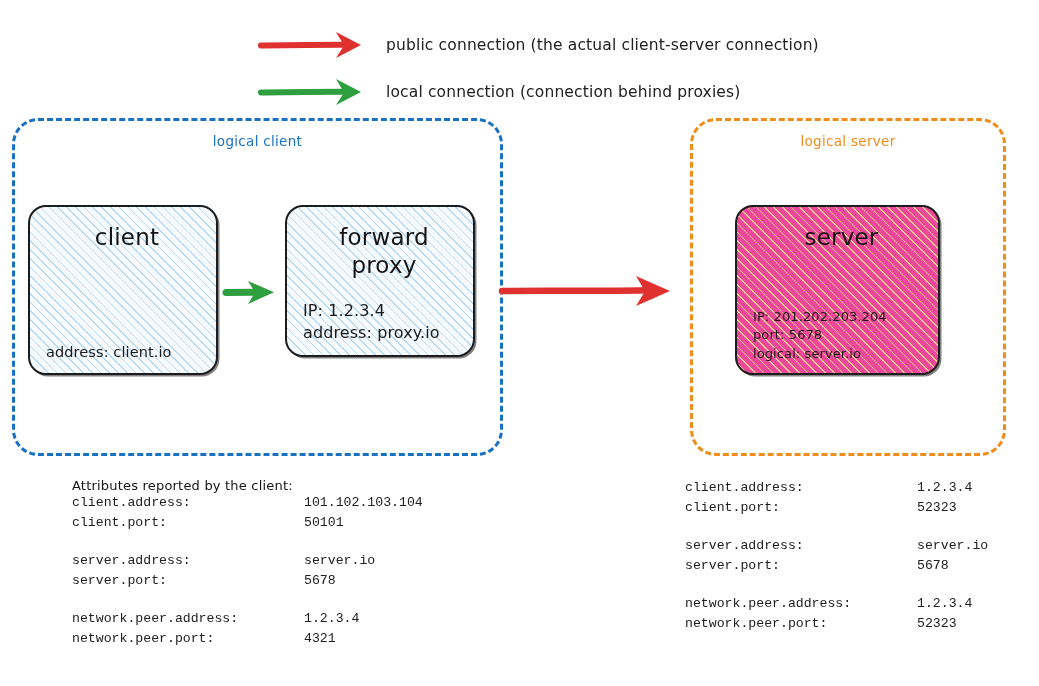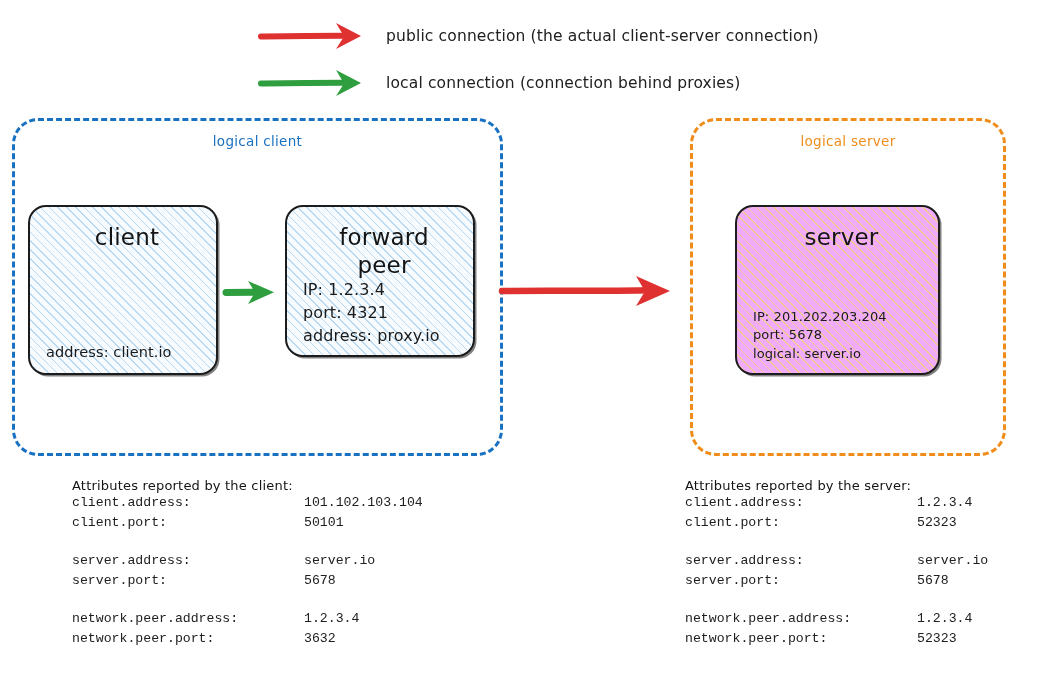--- a/index.html
+++ b/index.html
@@ -10,21 +10,21 @@
   body {
     width: 1039px;
     height: 686px;
     position: relative;
     overflow: hidden;
     font-family: "DejaVu Sans", sans-serif;
     -webkit-font-smoothing: antialiased;
   }
 
   
-  #legend { position: absolute; left: 0; top: 8px; width: 1039px; height: 100px; }
+  #legend { position: absolute; left: 0; top: 17px; width: 1039px; height: 100px; }
   .legend-row { position: absolute; display: flex; align-items: center; }
   .legend-arrow { width: 118px; height: 40px; flex: 0 0 118px; }
   .legend-text {
     font-family: "DejaVu Sans", sans-serif;
     font-size: 15.5px;
     color: #202020;
     letter-spacing: .15px;
     white-space: nowrap;
     margin-left: 10px;
   }
@@ -81,21 +81,21 @@
     inset: 0;
     z-index: 1;
   }
   .node-blue { background: #f7fbfe; }
   .node-blue .node-hatch {
     background-image: repeating-linear-gradient(
       45deg,
       #b9d9f2 0px, #b9d9f2 1.15px,
       rgba(255,255,255,0) 1.15px, rgba(255,255,255,0) 6.2px);
   }
-  .node-orange { background: #f0abfc; }
+  .node-orange { background: #ec4899; }
   .node-orange .node-hatch {
     background-image: repeating-linear-gradient(
       45deg,
       #f2c994 0px, #f2c994 1.15px,
       rgba(255,255,255,0) 1.15px, rgba(255,255,255,0) 6.2px);
   }
   .node-title {
     font-family: "DejaVu Sans", sans-serif;
     font-size: 23px;
     color: #141414;
@@ -192,25 +192,24 @@
       <div>address: client.io</div>
     </div>
   </div>
 </div>
 
 <div class="node node-blue" id="node-proxy">
   <div class="node-hatch"></div>
   <div class="node-inner">
     <div class="node-title">
       <div>forward</div>
-      <div>peer</div>
+      <div>proxy</div>
     </div>
     <div class="node-props">
       <div>IP: 1.2.3.4</div>
-      <div>port: 4321</div>
       <div>address: proxy.io</div>
     </div>
   </div>
 </div>
 
 <div class="node node-orange" id="node-server">
   <div class="node-hatch"></div>
   <div class="node-inner">
     <div class="node-title">server</div>
     <div class="node-props">
@@ -258,28 +257,27 @@
       <tr class="attr-spacer">
           <td></td>
           <td></td>
         </tr>
       <tr>
         <td class="attr-key">network.peer.address:</td>
         <td class="attr-val">1.2.3.4</td>
       </tr>
       <tr>
         <td class="attr-key">network.peer.port:</td>
-        <td class="attr-val">3632</td>
+        <td class="attr-val">4321</td>
       </tr>
     </tbody>
   </table>
 </div>
 
 <div class="attrs-block" id="attrs-server">
-  <div class="attrs-heading">Attributes reported by the server:</div>
   <table class="attrs-table">
     <tbody>
       <tr>
         <td class="attr-key">client.address:</td>
         <td class="attr-val">1.2.3.4</td>
       </tr>
       <tr>
         <td class="attr-key">client.port:</td>
         <td class="attr-val">52323</td>
       </tr>

